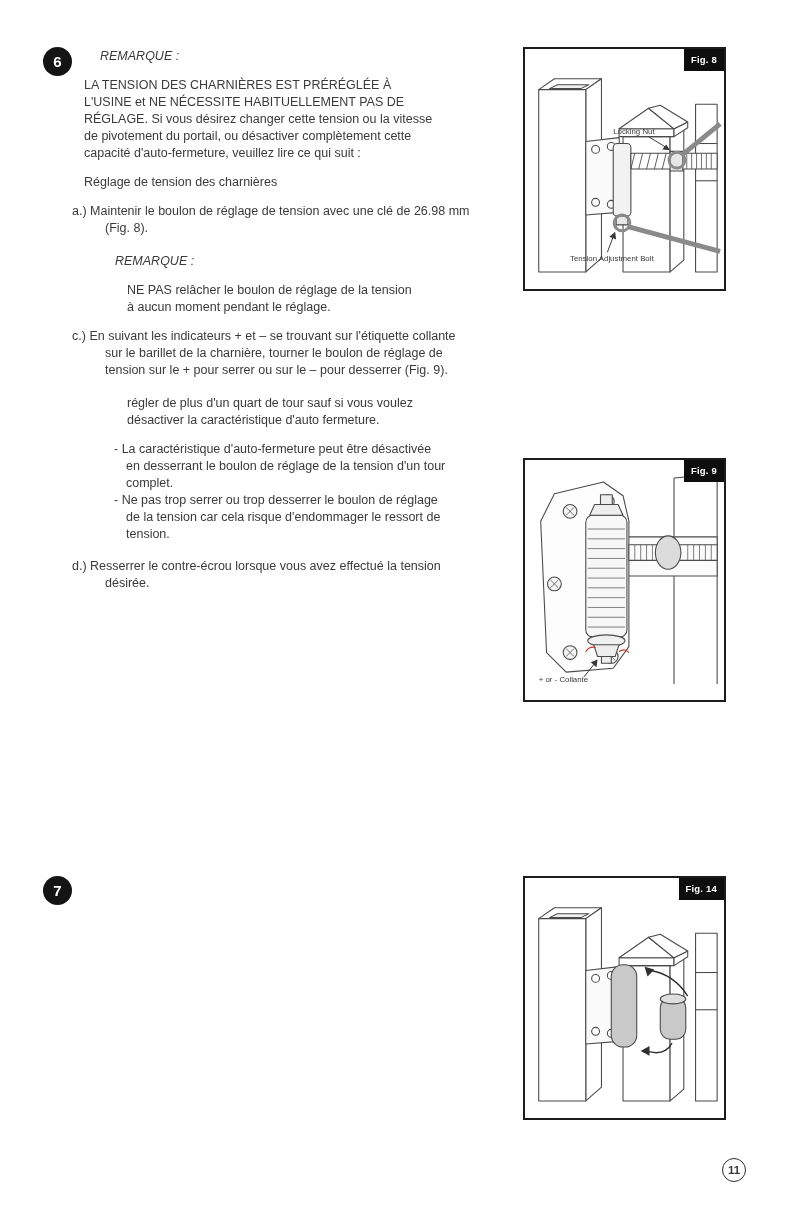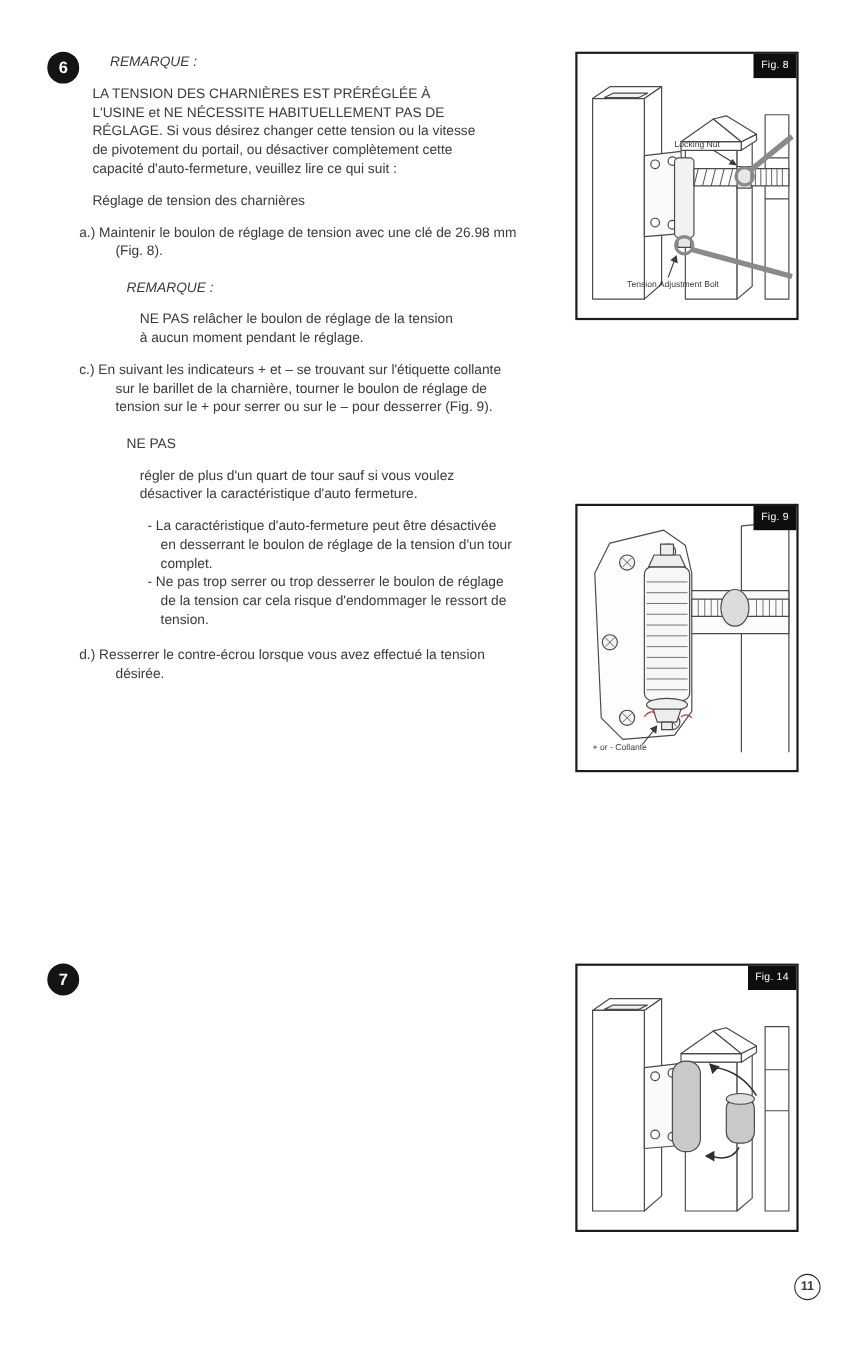--- a/index.html
+++ b/index.html
@@ -13,26 +13,26 @@
   .italic{font-style:italic}
   .ml28{margin-left:28px}
   .ml43{margin-left:43px}
   .intro{width:352px;margin-bottom:40px}
   .title{margin-bottom:13px}
   .li{padding-left:33px;text-indent:-33px;width:398px}
   .mb16{margin-bottom:16px}.mb15{margin-bottom:15px}.mb6{margin-bottom:6px}
   .mb5{margin-bottom:16px}.mb4{margin-bottom:4px}
   .w285{width:285px}
   .w300{width:300px}
-  .bullets{margin-left:62px;width:332px}
+  .bullets{margin-left:42px;width:332px}
   .bullet{padding-left:12px;text-indent:-12px}
   .step7-text{position:absolute;left:88px;top:878px;width:405px}
   .fig{position:absolute;left:523px;width:203px;height:244px;border:2px solid #1c1c1c;background:#fff;margin:0}
   .fig-tab{position:absolute;top:0;right:0;background:#0e0e0e;color:#fff;font-size:9.5px;
-           font-weight:normal;padding:2px 7px 3px;letter-spacing:.2px}
+           font-weight:bold;padding:2px 7px 3px;letter-spacing:.2px}
   .fig svg{display:block;width:100%;height:100%}
   .fig text{font-family:"Liberation Sans",sans-serif;fill:#3a3a3a}
   .pagenum{position:absolute;left:722px;top:1158px;width:24px;height:24px;border:1.3px solid #2c2c2c;
            border-radius:50%;display:flex;align-items:center;justify-content:center;
            font-size:11.5px;font-weight:600}
 </style>
 </head>
 <body>
 
 <div class="page">
@@ -49,21 +49,20 @@
 
 
     <div class="ml43 mb6">
       <div class="italic">REMARQUE :</div>
       <p class="w285">NE PAS relâcher le boulon de réglage de la tension à aucun moment pendant le réglage.</p>
     </div>
 
     <div class="li mb5"><span>c.)</span> <span>En suivant les indicateurs + et – se trouvant sur l'étiquette collante sur le barillet de la charnière, tourner le boulon de réglage de tension sur le + pour serrer ou sur le – pour desserrer (Fig. 9).</span></div>
 
     <div class="ml43 mb4">
-      <div>NE PAS</div>
       <p class="w300">régler de plus d'un quart de tour sauf si vous voulez désactiver la caractéristique d'auto fermeture.</p>
     </div>
 
     <div class="bullets mb15">
       <div class="bullet"><span>-</span> <span>La caractéristique d'auto-fermeture peut être désactivée en desserrant le boulon de réglage de la tension d'un tour complet.</span></div>
       <div class="bullet"><span>-</span> <span>Ne pas trop serrer ou trop desserrer le boulon de réglage de la tension car cela risque d'endommager le ressort de tension.</span></div>
     </div>
 
     <div class="li"><span>d.)</span> <span>Resserrer le contre-écrou lorsque vous avez effectué la tension désirée.</span></div>
   </div>

